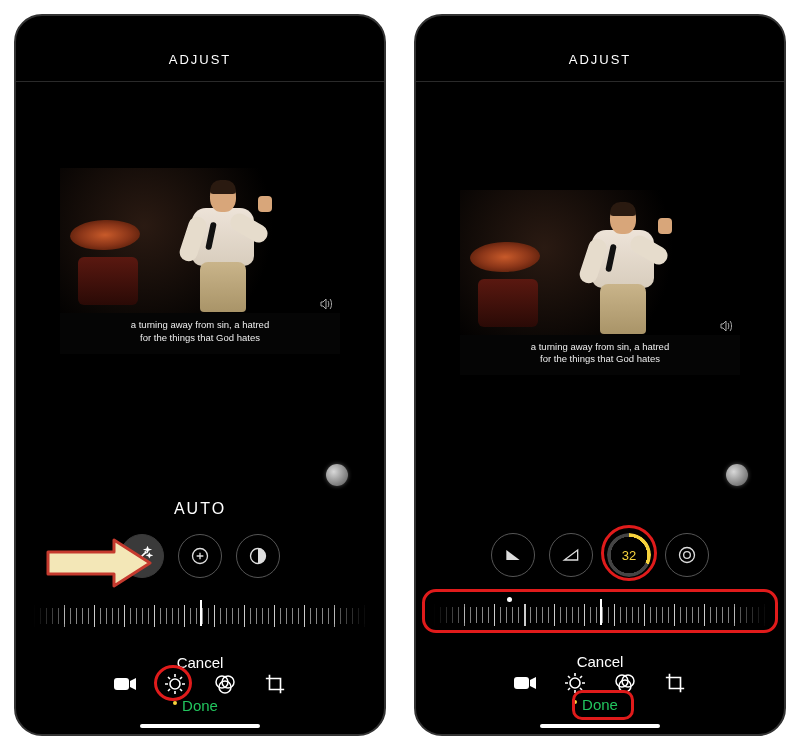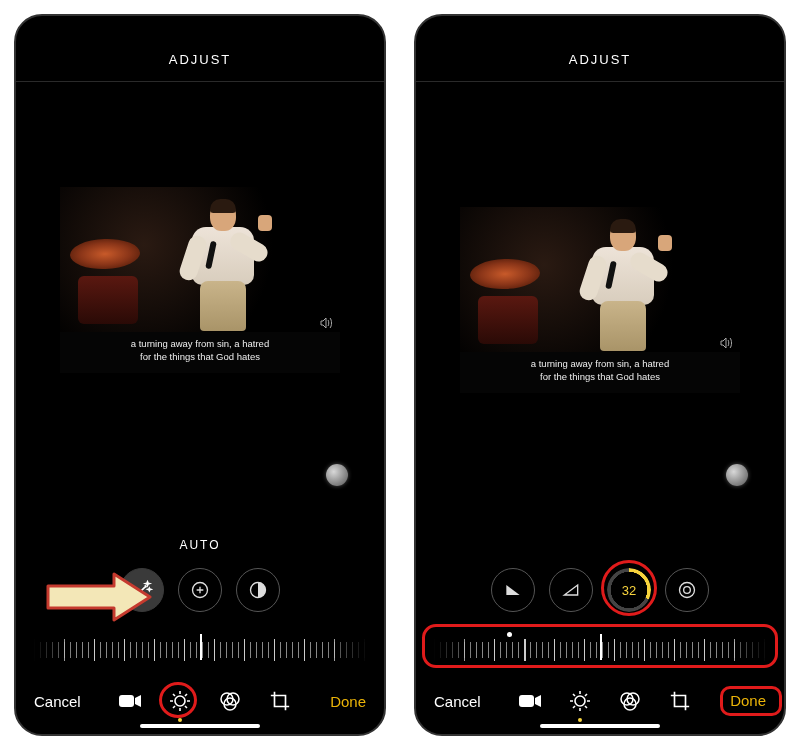--- a/index.html
+++ b/index.html
@@ -156,21 +156,21 @@
     position: absolute;
     right: 36px;
     top: 382px;
     width: 22px; height: 22px;
     border-radius: 50%;
     background: radial-gradient(circle at 35% 35%, #d8d8d8, #888 60%, #555);
     box-shadow: 0 0 4px rgba(255,255,255,.3);
   }
   .tool-label {
     text-align: center;
-    font-size: 12px;
+    font-size: 16px;
     letter-spacing: 2px;
     padding: 10px 2px 16px;
     font-weight: 500;
   }
   .tool-row {
     display: flex;
     justify-content: center;
     gap: 14px;
     padding: 0 0 14px;
     position: relative;
@@ -249,28 +249,29 @@
     top: -2px;
     width: 5px; height: 5px;
     background: #fff;
     border-radius: 50%;
   }
   .bottom-bar {
     display: flex;
     align-items: center;
     justify-content: space-between;
     padding: 6px 18px 8px;
+    flex-direction: column;
   }
   .bottom-bar .txt-btn {
     font-size: 15px;
     color: #fff;
     background: none;
     border: none;
   }
-  .bottom-bar .txt-btn.done { color: #eab308; }
+  .bottom-bar .txt-btn.done { color: #22c55e; }
   .mode-icons {
     display: flex;
     gap: 24px;
     align-items: center;
   }
   .mode-icons .mi {
     width: 26px; height: 26px;
     display: flex; align-items: center; justify-content: center;
     color: #fff;
     position: relative;

